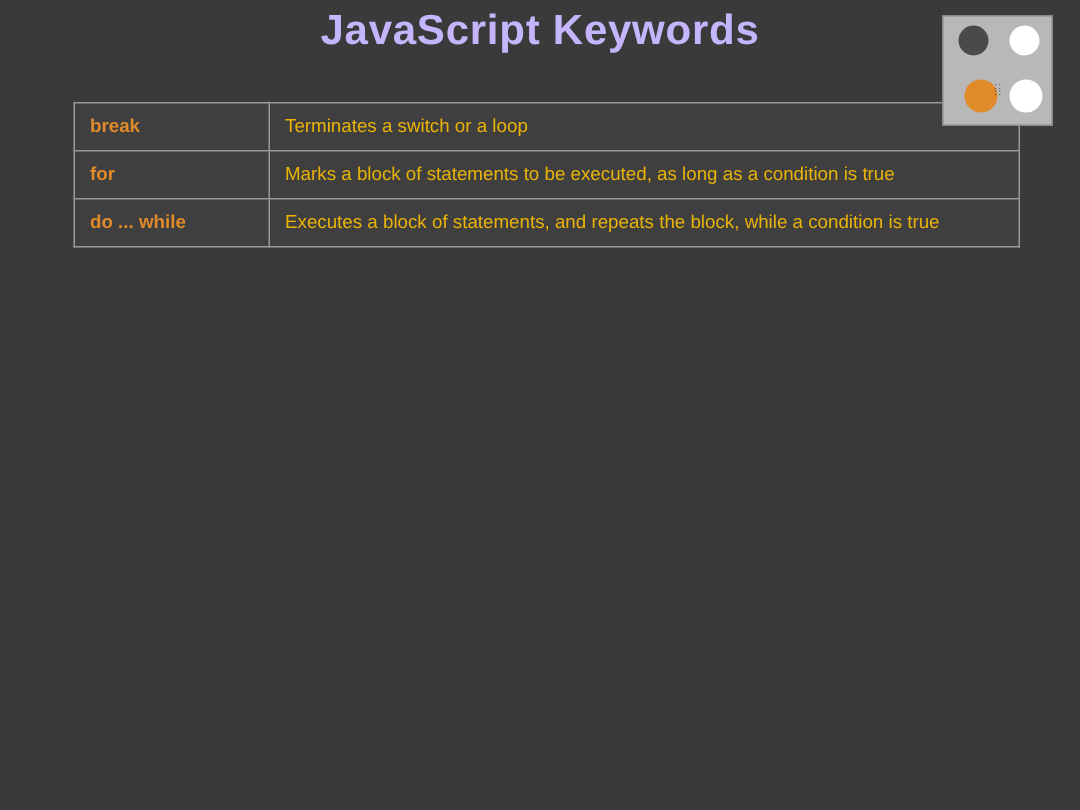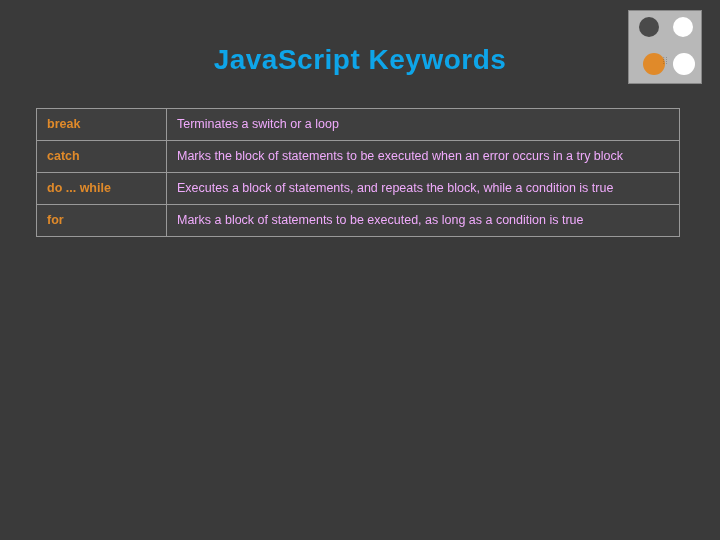--- a/index.html
+++ b/index.html
@@ -6,23 +6,22 @@
   body {
     width: 720px;
     height: 540px;
     background: #3a3a3a;
     font-family: Arial, sans-serif;
     position: relative;
     overflow: hidden;
   }
   .header {
     text-align: center;
-    padding-top: 32px;
-    color: #0ea5e9;
-    margin-top: 12px;
+    padding-top: 4px;
+    color: #c4b5fd;
   }
   .title {
     font-size: 28px;
     font-weight: bold;
     letter-spacing: 0.5px;
   }
   .subtitle {
     font-size: 20px;
     font-weight: bold;
     margin-top: 2px;
@@ -47,31 +46,31 @@
   .logo .dots {
     position: absolute;
     bottom: 11px;
     left: 20px;
     font-size: 6px;
     color: #333;
     line-height: 4px;
     letter-spacing: 1px;
   }
   .table-wrap {
-    margin: 32px 40px 0 36px;
+    margin: 32px 40px 0 49px;
   }
   table {
     width: 100%;
     border-collapse: collapse;
   }
   td {
     border: 1px solid #999;
     padding: 7px 10px;
     font-size: 12.5px;
-    color: #f0abfc;
+    color: #eab308;
     vertical-align: top;
     line-height: 1.35;
     background: #3f3f3f;
   }
   td.kw {
     width: 130px;
     color: #e08a2a;
     font-weight: bold;
   }
 </style>
@@ -92,26 +91,22 @@
 </div>
 
 <div class="table-wrap">
   <table>
     <tbody>
       <tr>
         <td class="kw">break</td>
         <td>Terminates a switch or a loop</td>
       </tr>
       <tr>
-        <td class="kw">catch</td>
-        <td>Marks the block of statements to be executed when an error occurs in a try block</td>
+        <td class="kw">for</td>
+        <td>Marks a block of statements to be executed, as long as a condition is true</td>
       </tr>
       <tr>
         <td class="kw">do ... while</td>
         <td>Executes a block of statements, and repeats the block, while a condition is true</td>
-      </tr>
-      <tr>
-        <td class="kw">for</td>
-        <td>Marks a block of statements to be executed, as long as a condition is true</td>
       </tr>
     </tbody>
   </table>
 </div>
 
 </body></html>

